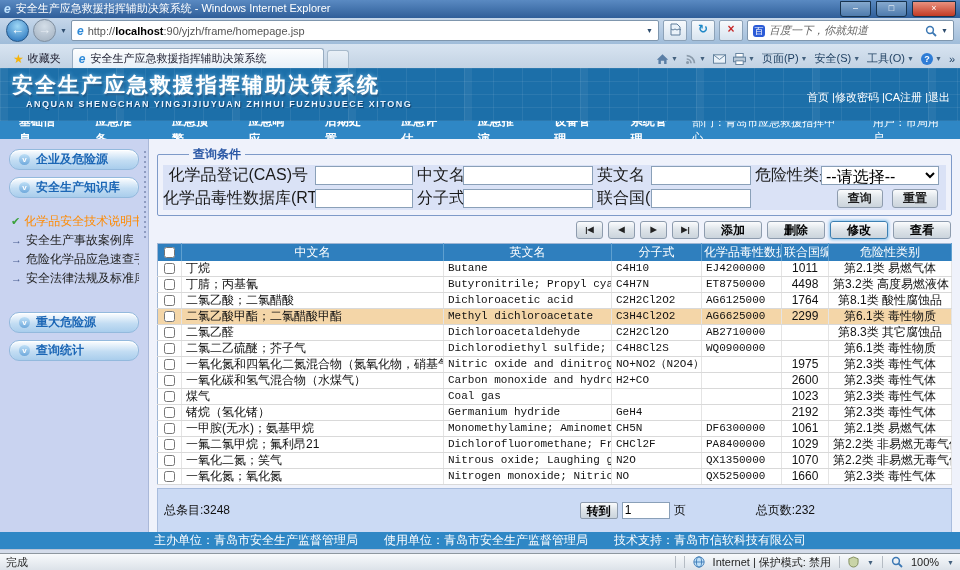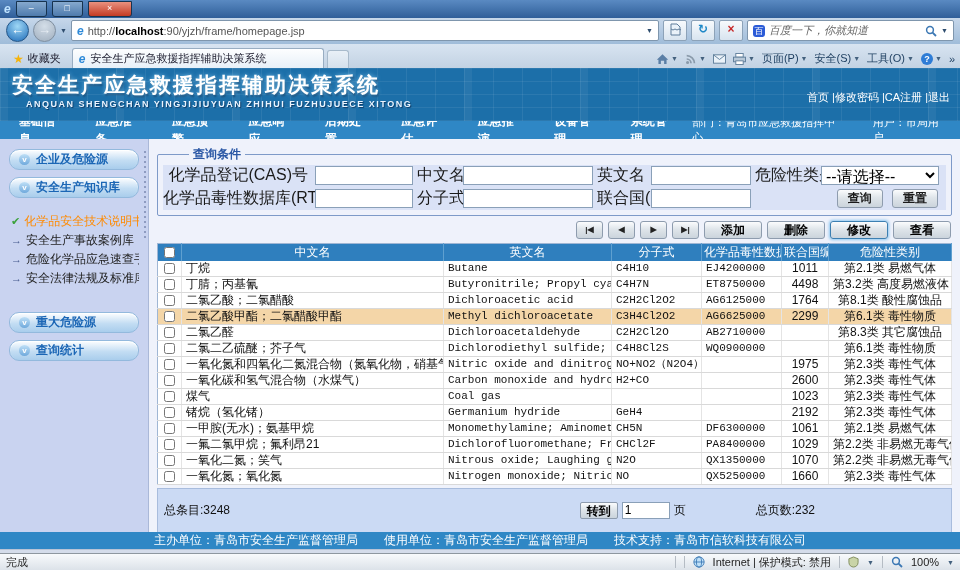--- a/index.html
+++ b/index.html
@@ -140,20 +140,21 @@
     background:linear-gradient(#F8FAFC,#DCE2E9);border-top:1px solid #8E979F;font-size:11px;color:#222;}
   #statusbar .sep{width:1px;height:12px;background:#B5BCC4;}
   #statusbar .right{margin-left:auto;display:flex;align-items:center;gap:8px;}
   .icon-svg{display:inline-block;vertical-align:middle;}
 </style>
 </head>
 <body>
 
 <div id="titlebar">
   <span class="ie-e">e</span>
+  <span class="title nowrap">安全生产应急救援指挥辅助决策系统 - Windows Internet Explorer</span>
   <span class="winbtn">–</span>
   <span class="winbtn">□</span>
   <span class="winbtn close">×</span>
 </div>
 
 <div id="navbar">
   <span class="navcircle">←</span>
   <span class="navcircle disabled">→</span>
   <span class="mini-caret">▼</span>
   <div id="address-box">

